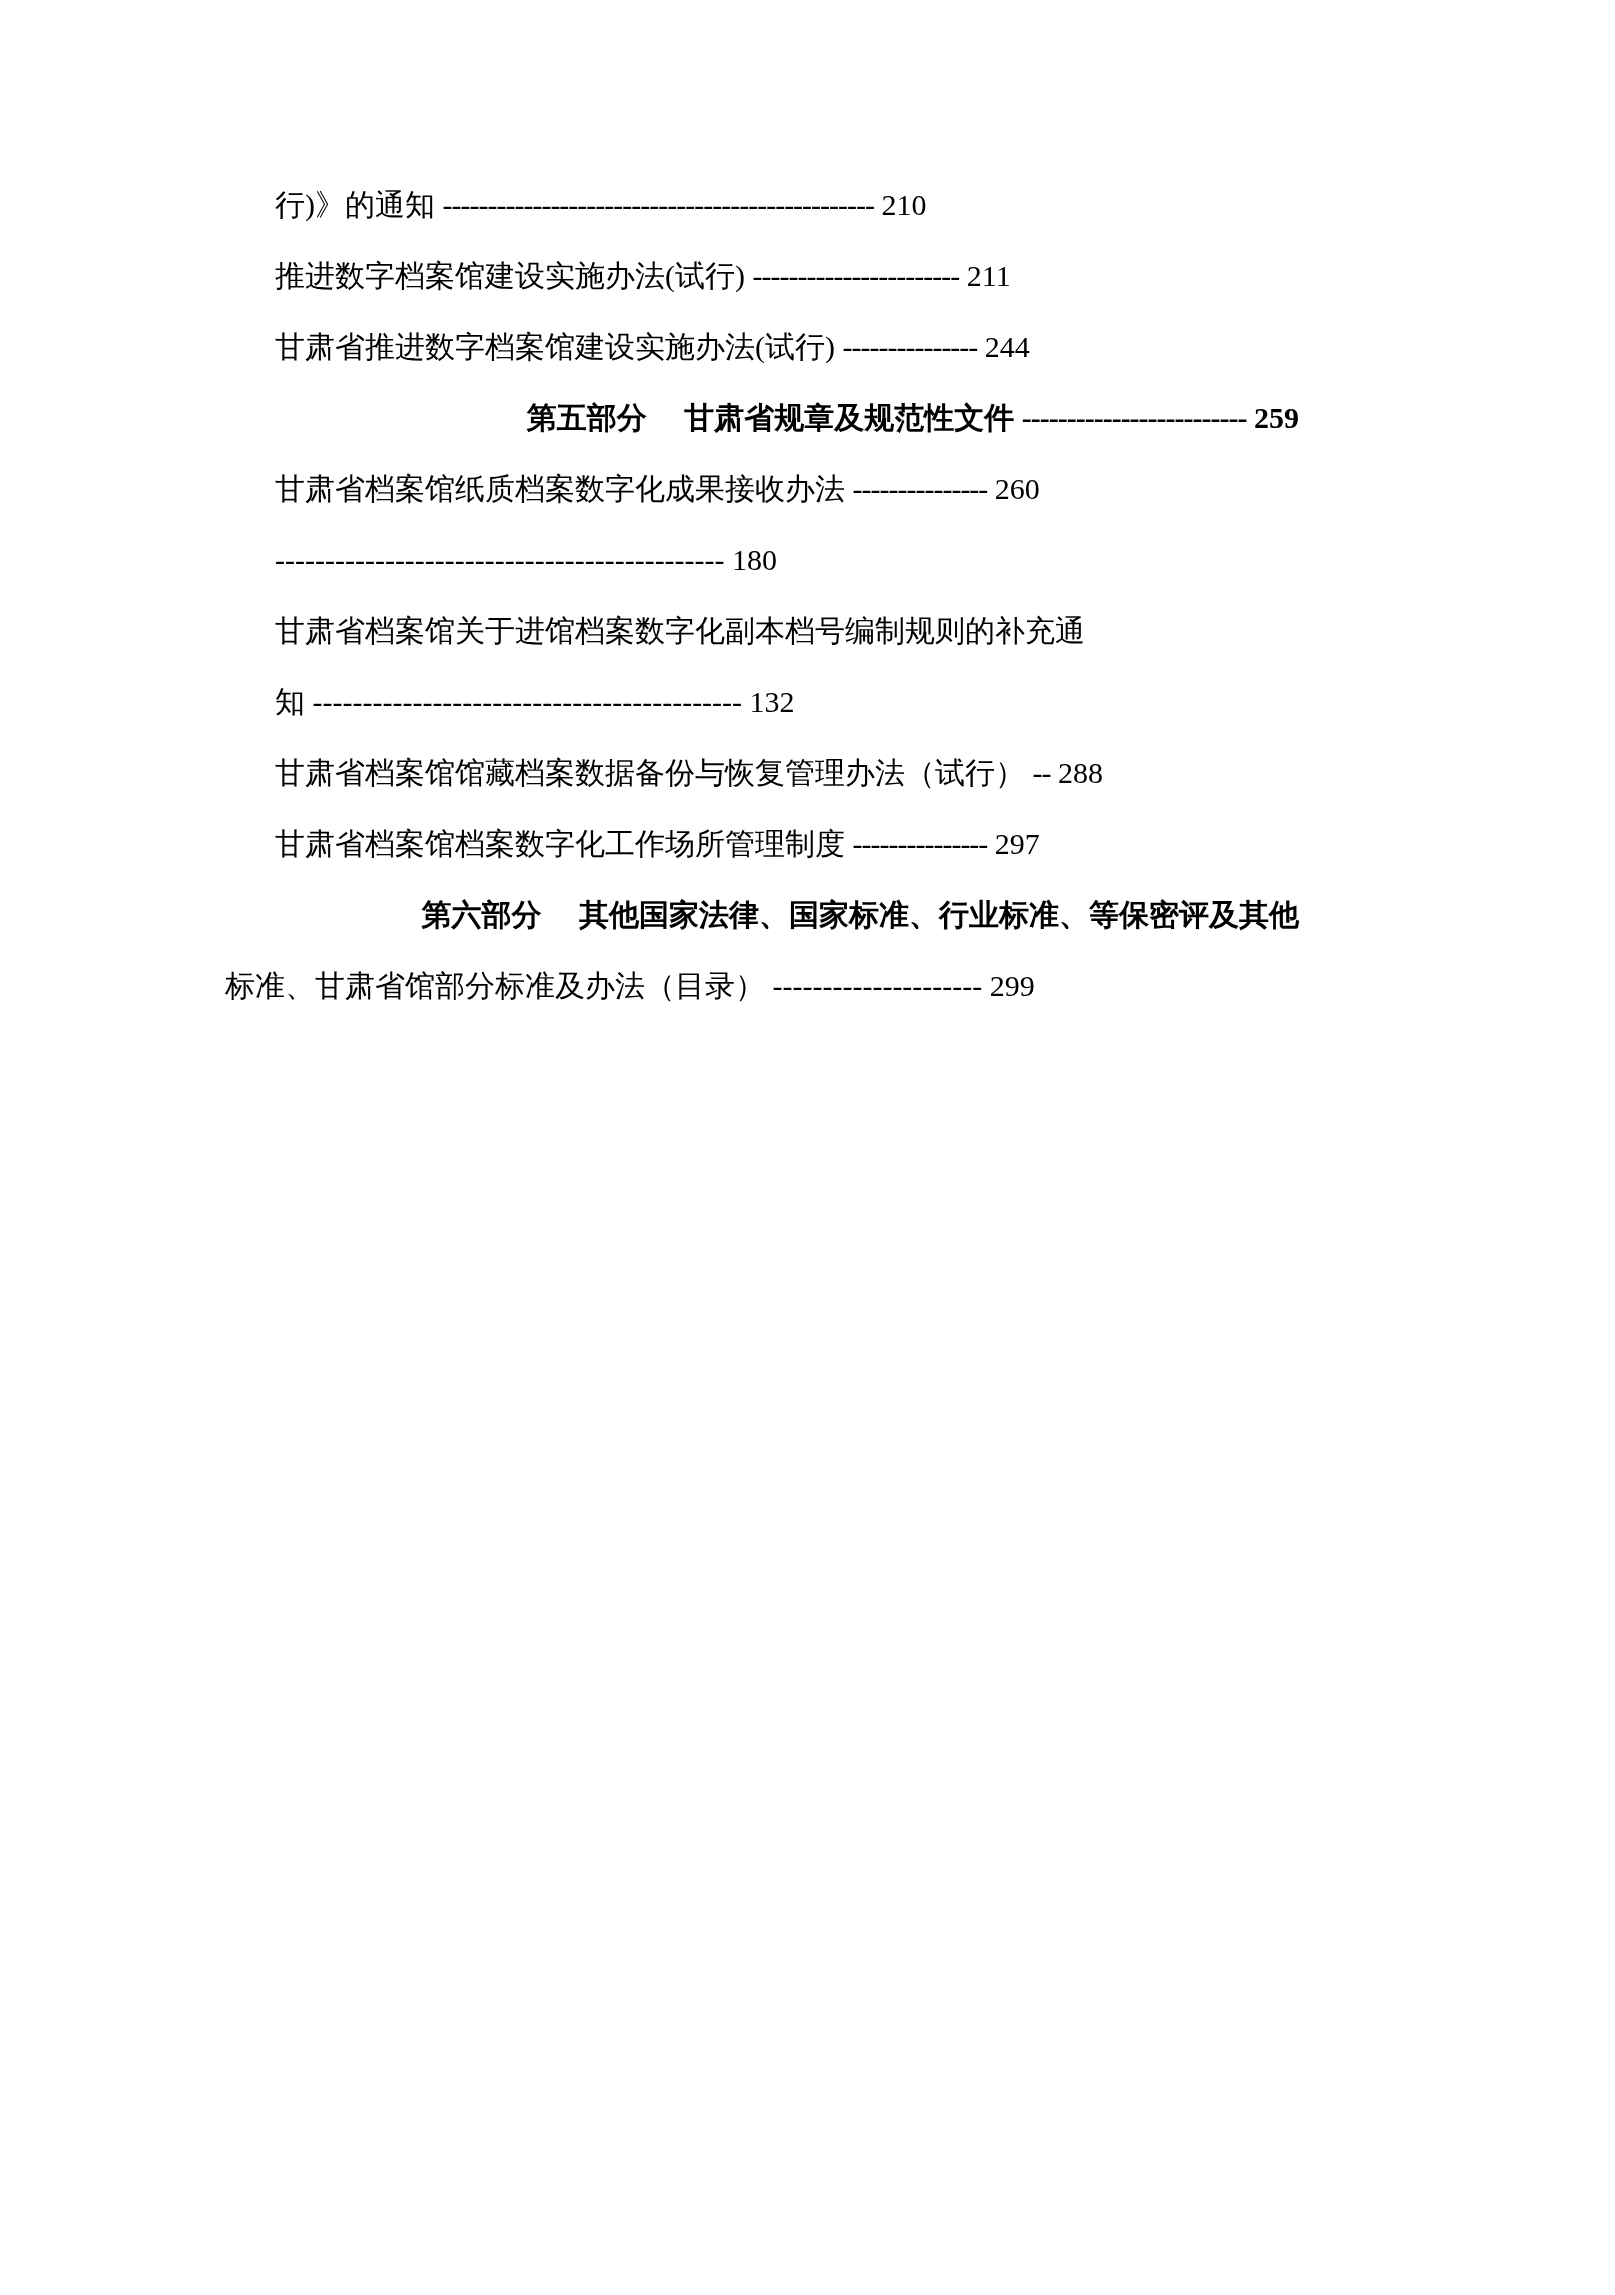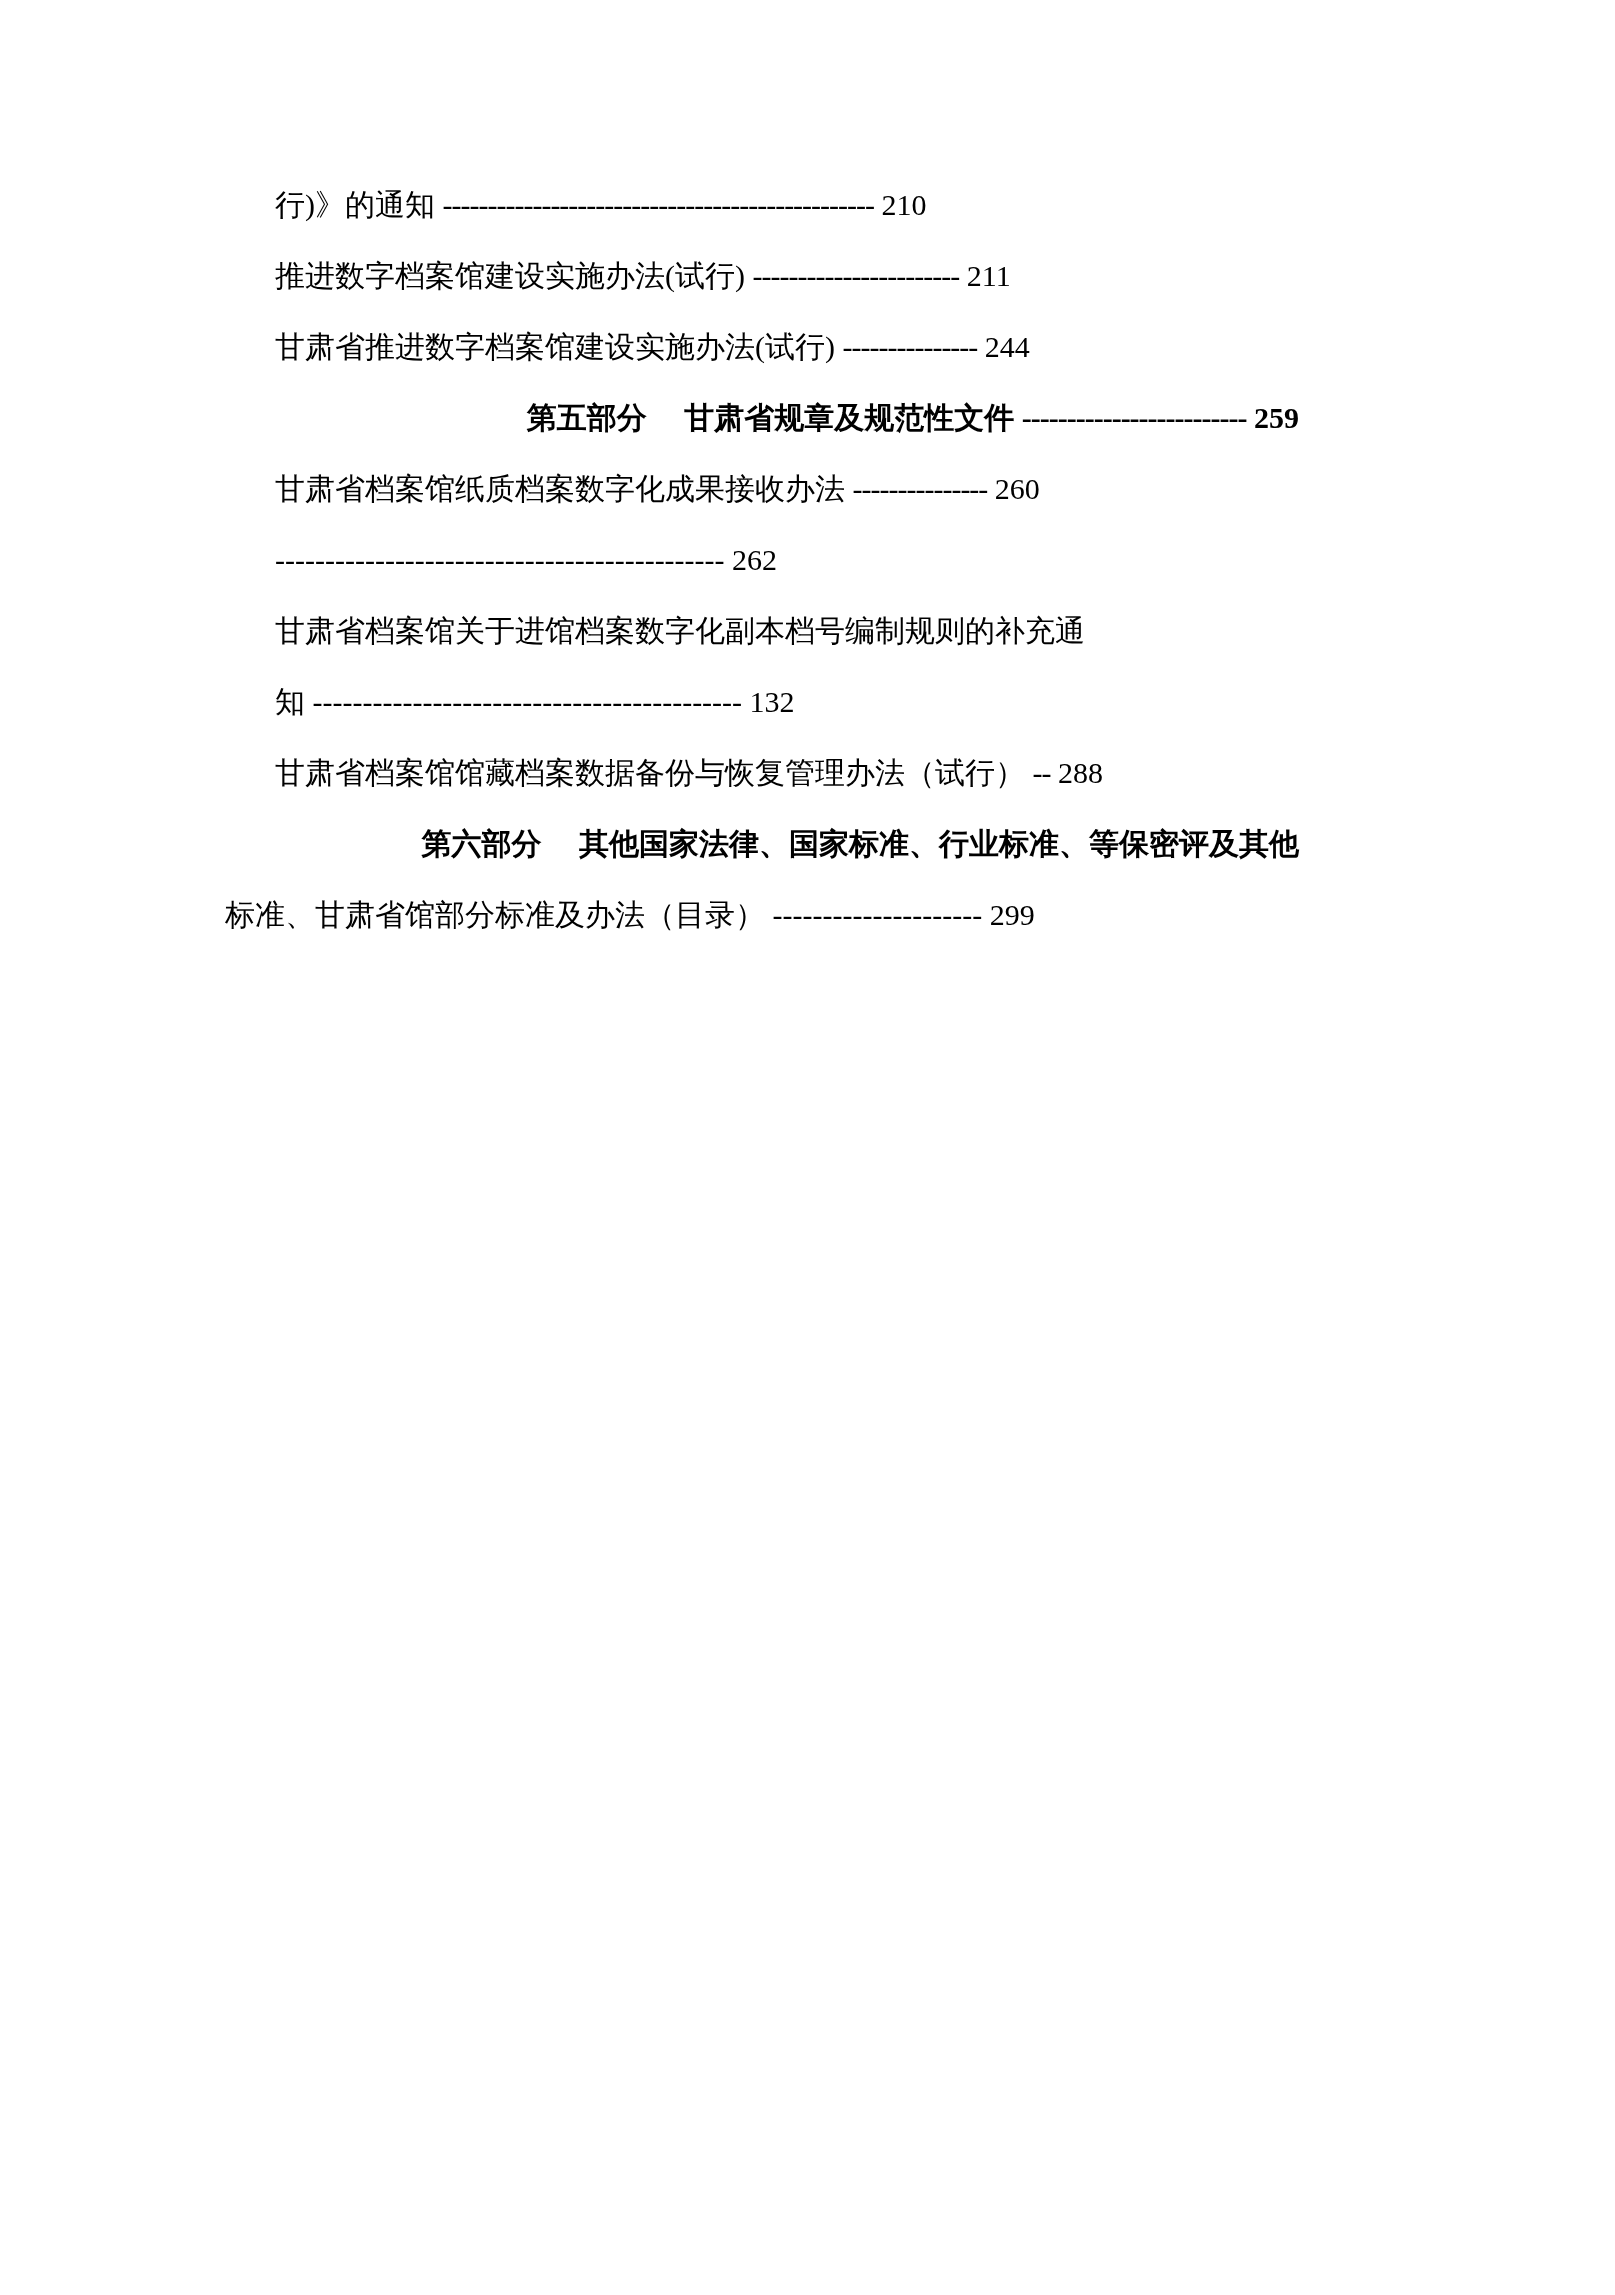--- a/index.html
+++ b/index.html
@@ -92,38 +92,43 @@
     </div>
 
     <div class="entry indent">
       <span class="txt">甘肃省档案馆纸质档案数字化成果接收办法</span>
       <span class="leader">---------------</span>
       <span class="pg">260</span>
     </div>
 
     <div class="wrapline">
       <span class="leader">---------------------------------------------</span>
-      <span class="pg">262</span>
+      <span class="pg">180</span>
     </div>
 
     <div class="entry indent">
       <span class="txt">甘肃省档案馆关于进馆档案数字化副本档号编制规则的补充通</span>
     </div>
     <div class="wrapline">
       <span class="txt">知 </span>
       <span class="leader">-------------------------------------------</span>
       <span class="pg">132</span>
     </div>
 
     <div class="entry indent">
       <span class="txt">甘肃省档案馆馆藏档案数据备份与恢复管理办法（试行）</span>
       <span class="leader">--</span>
       <span class="pg">288</span>
     </div>
 
+    <div class="entry indent">
+      <span class="txt">甘肃省档案馆档案数字化工作场所管理制度</span>
+      <span class="leader">---------------</span>
+      <span class="pg">297</span>
+    </div>
 
     <div class="entry heading">
       <span class="txt">第六部分　 其他国家法律、国家标准、行业标准、等保密评及其他</span>
     </div>
     <div class="wrapline heading">
       <span class="txt">标准、甘肃省馆部分标准及办法（目录）</span>
       <span class="leader">---------------------</span>
       <span class="pg">299</span>
     </div>
 

